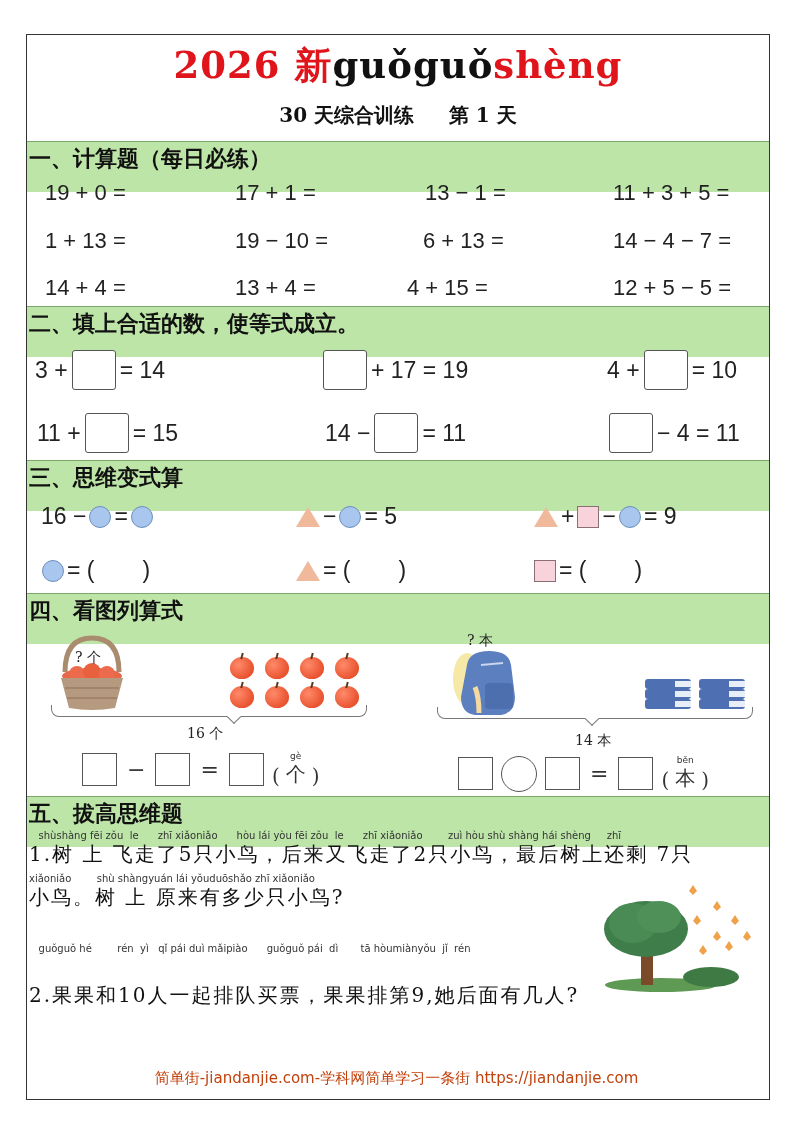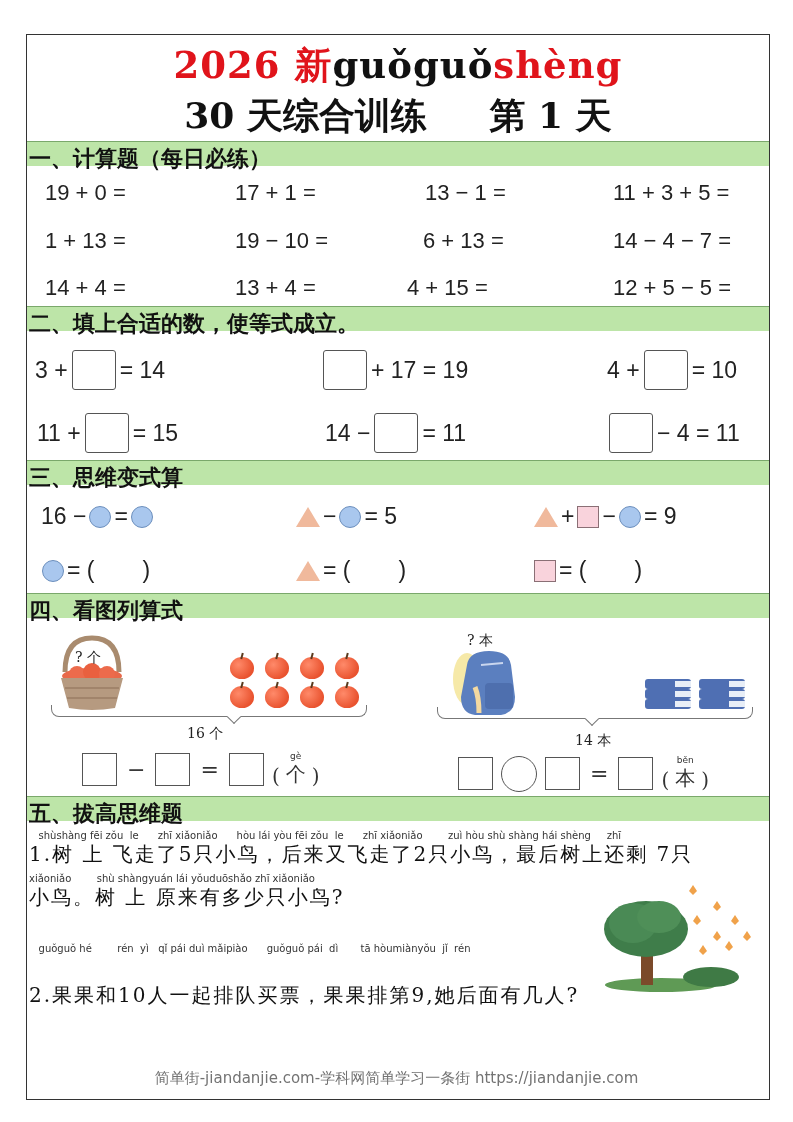--- a/index.html
+++ b/index.html
@@ -12,26 +12,26 @@
   }
   .title-main {
     position: absolute; left: 0; top: 6px; width: 100%; text-align: center;
     font-family: "DejaVu Serif", serif; font-weight: bold; font-size: 37px;
     letter-spacing: 1px; white-space: nowrap; line-height: 48px;
   }
   .title-main .red { color: #e0141b; }
   .title-main .black { color: #111; }
   .title-sub {
     position: absolute; left: 0; top: 60px; width: 100%; text-align: center;
-    font-family: "DejaVu Serif", serif; font-weight: bold; font-size: 36px;
+    font-family: "DejaVu Serif", serif; font-weight: bold; font-size: 20px;
     color: #111; line-height: 40px; white-space: pre;
   }
 
   .sec-head {
-    position: absolute; left: 0; width: 100%; height: 25px;
+    position: absolute; left: 0; width: 100%; height: 51px;
     background: #bde5a8; border-top: 1px solid #7aa86b;
     font-family: "DejaVu Sans", sans-serif; font-weight: bold; font-size: 22px;
     color: #111; line-height: 33px; padding-left: 2px; white-space: nowrap;
   }
 
   .calc {
     position: absolute; font-family: "Liberation Sans", sans-serif;
     font-size: 22px; color: #222; white-space: nowrap; line-height: 26px;
   }
 
@@ -60,21 +60,21 @@
   .unit .py { font-family: "DejaVu Sans", sans-serif; font-size: 9px; line-height: 10px; }
 
   .apple { position: absolute; width: 24px; height: 22px; border-radius: 50% 50% 48% 48%; background: radial-gradient(circle at 35% 35%, #ff8a6a, #e9532f 70%); }
   .apple::before { content: ""; position: absolute; left: 11px; top: -4px; width: 2px; height: 6px; background: #5a3a1e; transform: rotate(15deg); }
 
   .q-line { position: absolute; left: 2px; white-space: nowrap; }
   .pinyin { font-family: "DejaVu Sans", sans-serif; font-size: 10px; color: #333; white-space: pre; line-height: 12px; }
   .hanzi { font-family: "DejaVu Serif", serif; font-size: 20px; color: #111; white-space: pre; line-height: 26px; letter-spacing: 2px; }
 
   .footer { position: absolute; left: 0; width: 793px; top: 1069px; text-align: center;
-            font-family: "DejaVu Sans", sans-serif; font-size: 15px; color: #737373; white-space: nowrap; }
+            font-family: "DejaVu Sans", sans-serif; font-size: 15px; color: #c2410c; white-space: nowrap; }
 </style>
 </head>
 <body>
 
 <div class="sheet">
 
   <div class="title-main">
     <span class="red">2026 新</span><span class="black">guǒguǒ</span><span class="red">shèng</span>
   </div>
   <div class="title-sub">30 天综合训练     第 1 天</div>

